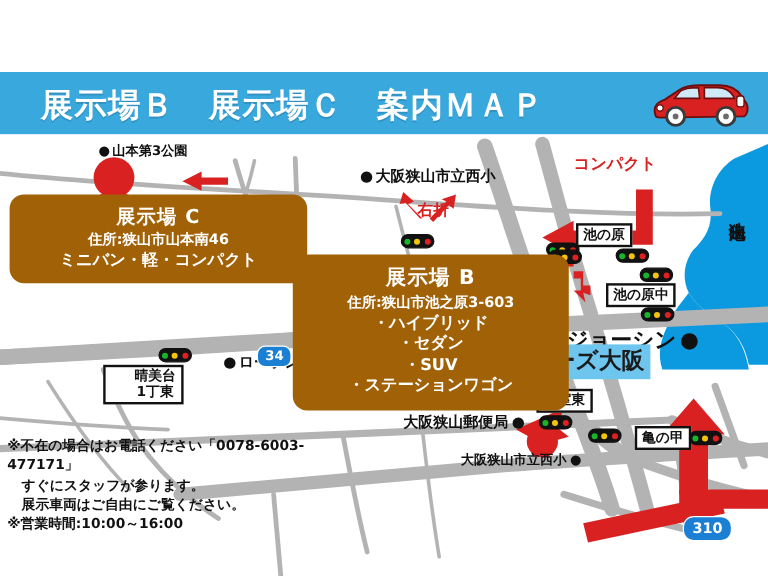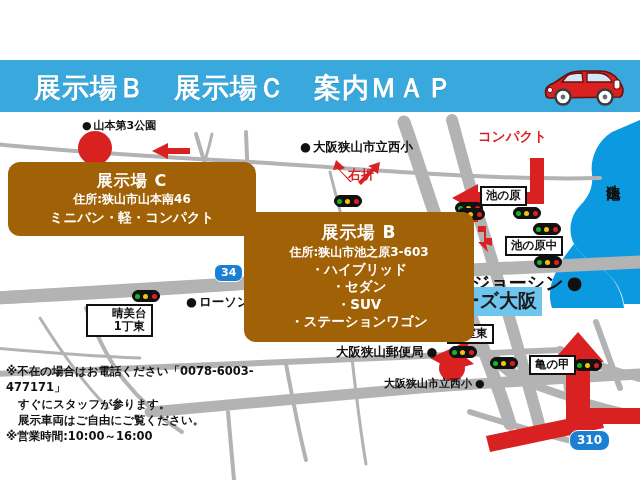--- a/index.html
+++ b/index.html
@@ -268,21 +268,21 @@
       <i class="g"></i>
         <i class="y"></i>
         <i class="r"></i>
     </div>
     <div class="signal" style="left:574px;top:247px;">
       <i class="g"></i>
         <i class="y"></i>
         <i class="r"></i>
     </div>
 
-    <div class="shield" style="left:214px;top:152px;">34</div>
+    <div class="shield" style="left:214px;top:176px;">34</div>
     <div class="shield sh310" style="left:569px;top:318px;">310</div>
 
     <div class="hilite" style="left:436px;top:175px;">カーズ大阪</div>
 
     <div class="vert" style="left:606px;top:62px;">狭山池</div>
 
   </div>
 
   <div class="callout callout-c">
     <div class="c-title">展示場 C</div>

